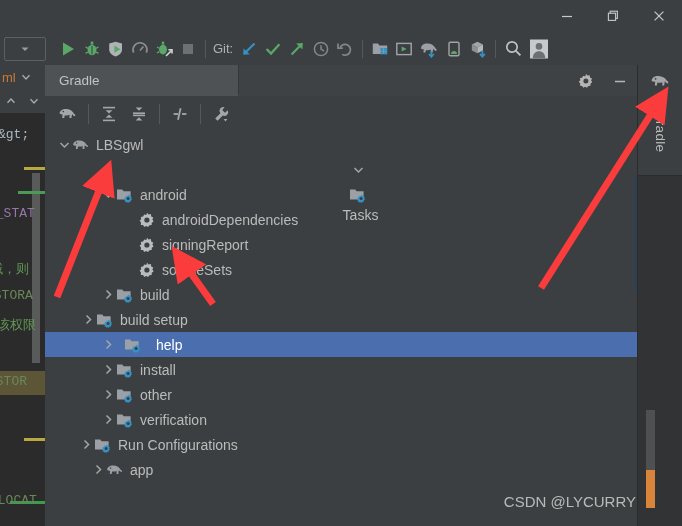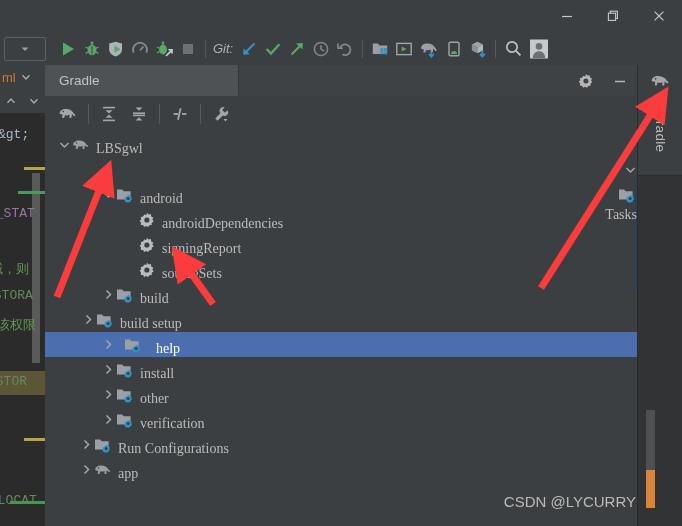--- a/index.html
+++ b/index.html
@@ -9,21 +9,21 @@
   #root{position:relative;width:682px;height:526px;overflow:hidden;background:#3c3f41;}
 
   
   .titlebar{position:absolute;left:0;top:0;width:682px;height:32px;background:#3c3f41;}
   .winbtns{position:absolute;right:0;top:0;height:32px;display:flex;align-items:center;}
   .winbtn{width:46px;height:32px;display:flex;align-items:center;justify-content:center;color:#c8c8c8;}
   .winbtn svg{display:block;}
 
   
   .toolbar{position:absolute;left:0;top:32px;width:682px;height:33px;background:#3c3f41;
-           border-bottom:1px solid #fdba74;display:flex;align-items:center;font-style:italic;}
+           border-bottom:1px solid #fdba74;display:flex;align-items:center;}
   .tb-item{height:33px;display:flex;align-items:center;justify-content:center;padding:0 3px;}
   .tb-combo{width:40px;height:22px;margin-left:4px;border:1px solid #5e6060;border-radius:2px;
             display:flex;align-items:center;justify-content:center;background:#3c3f41;}
   .tb-sep{width:1px;height:18px;background:#555759;margin:0 5px;}
   .git-label{color:#b0b0b0;font-size:13px;padding:0 4px 0 2px;}
   .icn{display:block;}
 
   
   .leftedge{position:absolute;left:0;top:65px;width:45px;height:461px;background:#2b2b2b;overflow:hidden;}
   .le-tabrow{position:absolute;left:0;top:0;width:45px;height:24px;background:#3c3f41;
@@ -48,21 +48,21 @@
   .gw-tab span{color:#c0c4c6;font-size:13.5px;}
   .gw-hdr-right{position:absolute;right:0;top:0;height:31px;display:flex;align-items:center;}
   .gw-hdr-btn{width:34px;height:31px;display:flex;align-items:center;justify-content:center;color:#b5b5b5;}
   .gw-toolbar{position:absolute;left:0;top:31px;width:592px;height:36px;background:#3c3f41;
               border-bottom:1px solid #2e3133;display:flex;align-items:center;padding-left:8px;}
   .gwt-btn{width:30px;height:28px;display:flex;align-items:center;justify-content:center;color:#a4a6a8;}
   .gwt-sep{width:1px;height:20px;background:#565859;margin:0 5px;}
 
   
   .tree{position:absolute;left:0;top:67px;width:592px;bottom:0;overflow:hidden;background:#3c3f41;}
-  .trow{position:relative;height:25px;display:flex;align-items:flex-end;white-space:nowrap;font-family:Liberation Serif, serif;}
+  .trow{position:relative;height:25px;display:flex;align-items:center;white-space:nowrap;}
   .trow.sel{background:#4b6eaf;gap:8px;}
   .trow.sel .tlabel{color:#ffffff;}
   .tarrow{width:14px;height:25px;display:flex;align-items:center;justify-content:center;
           color:#9a9c9d;flex:0 0 auto;}
   .ticon{width:20px;height:25px;display:flex;align-items:center;justify-content:center;flex:0 0 auto;}
   .tlabel{color:#bbbbbb;font-size:14px;padding-left:5px;}
 
   
   .tree-sb{position:absolute;right:0;top:45px;width:3px;height:115px;background:#2f4053;}
 
@@ -556,21 +556,21 @@
               <svg width="18" height="16" viewBox="0 0 18 16">
                 <path d="M1 2.4 H6.2 L7.6 4.2 H14.6 V12.6 H1 Z" fill="#9aa0a6"></path>
                 <g transform="translate(8.2,7.2)">
                   <path d="M4 0.3 L4.9 1.3 L6.2 1.1 L6.4 2.4 L7.6 3 L7.1 4.2 L7.8 5.3 L6.7 6.1 L6.7 7.4 L5.4 7.5 L4.6 8.6 L3.5 8 L2.4 8.6 L1.8 7.5 L0.5 7.4 L0.6 6.1 L-0.2 5.1 L0.7 4.2 L0.5 2.9 L1.8 2.7 L2.4 1.5 L3.6 1.9 Z" fill="#3592c4"></path>
                   <circle cx="3.95" cy="4.4" r="1.5" fill="#3c3f41"></circle>
                 </g>
               </svg>
             </span>
             <span class="tlabel">Run Configurations</span>
           </div>
-          <div class="trow" style="padding-left: 34px;">
+          <div class="trow" style="padding-left: 34px; margin-left: 12px;">
             <span class="tarrow">
               <svg width="13" height="13" viewBox="0 0 13 13">
                 <path d="M4.5 2.5 L8.5 6.5 L4.5 10.5" fill="none" stroke="#a3a5a7" stroke-width="1.5"></path>
               </svg>
             </span>
             <span class="ticon">
               <svg width="19" height="14" viewBox="0 0 19 14">
                 <path d="M1.2 7 C1.2 4.2 4 2.4 7.4 2.6 C10.6 2.8 12.8 4.2 13.9 5.8 C14.6 6.8 15.1 7.5 15.9 7.5 L15.9 9.1 C14.2 9.1 13.5 8 12.8 7.1 L12.3 10.9 L10.5 10.9 L10.7 8 C9.6 8.6 7.6 8.8 6.1 8.4 L5.6 10.9 L3.8 10.9 L4.1 7.7 C2.7 7.9 1.8 7.5 1.2 7 Z" fill="#9aa0a6"></path>
                 <circle cx="4.6" cy="5" r="0.75" fill="#3c3f41"></circle>
               </svg>

